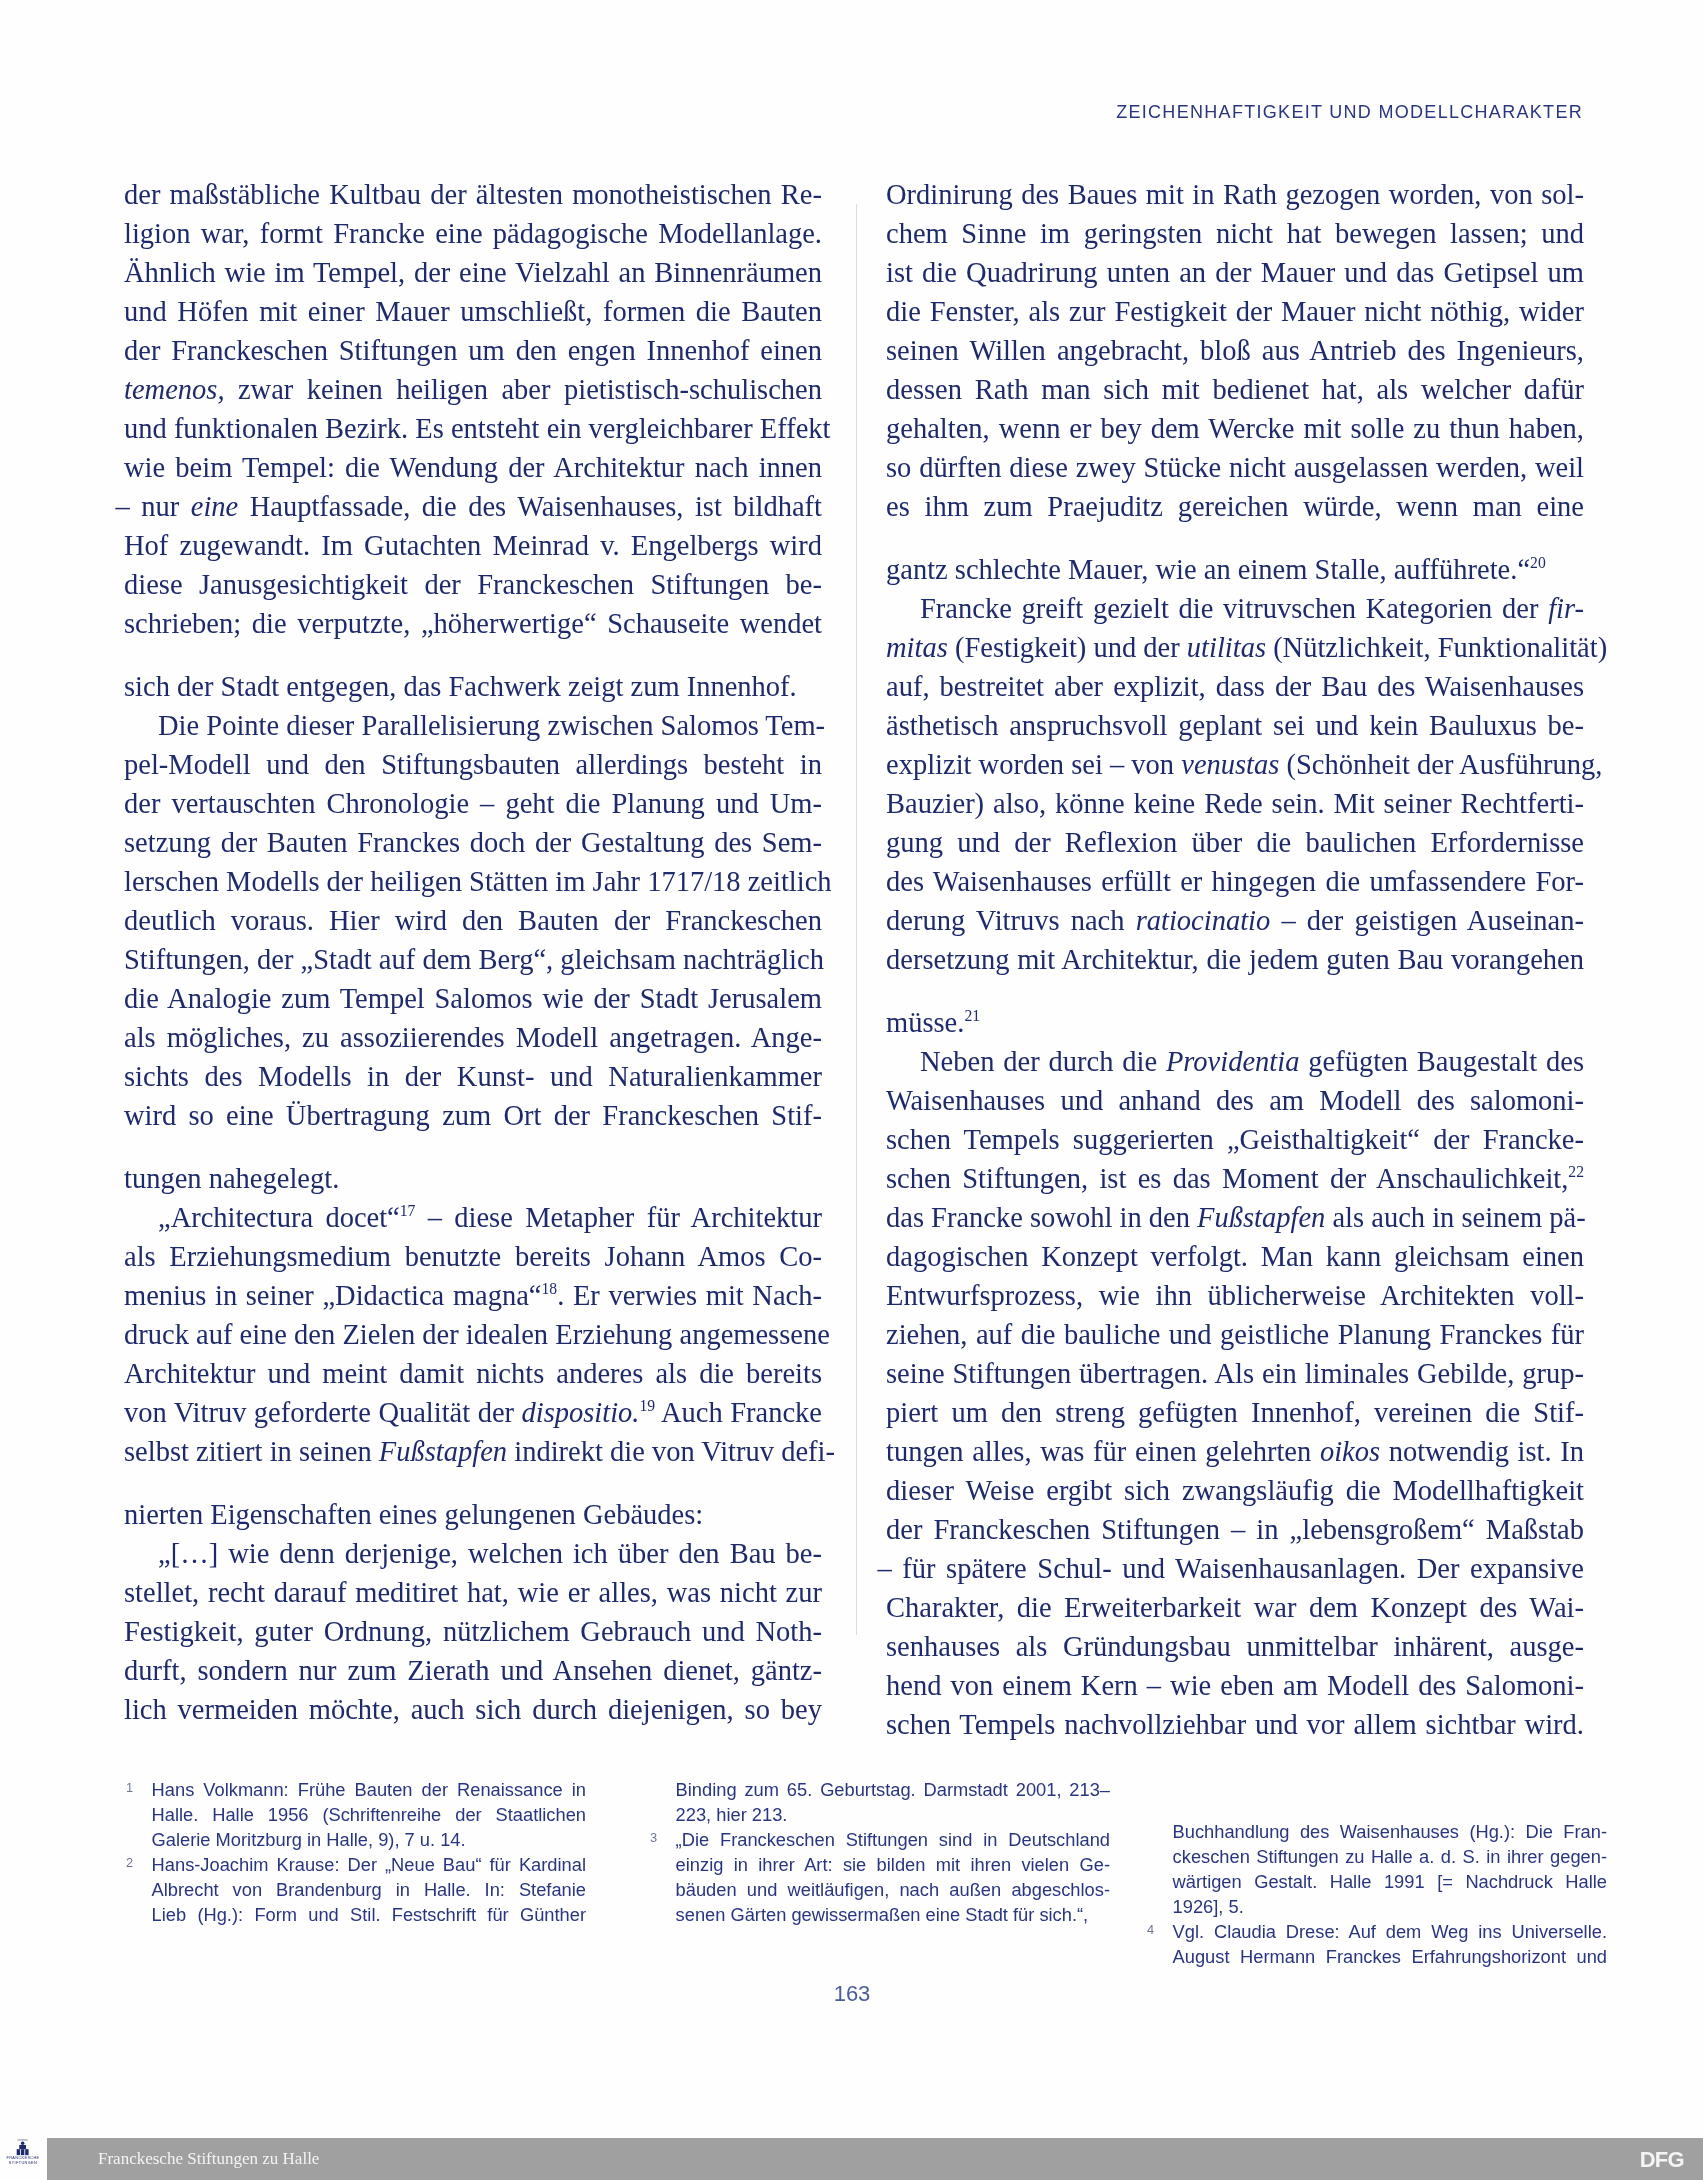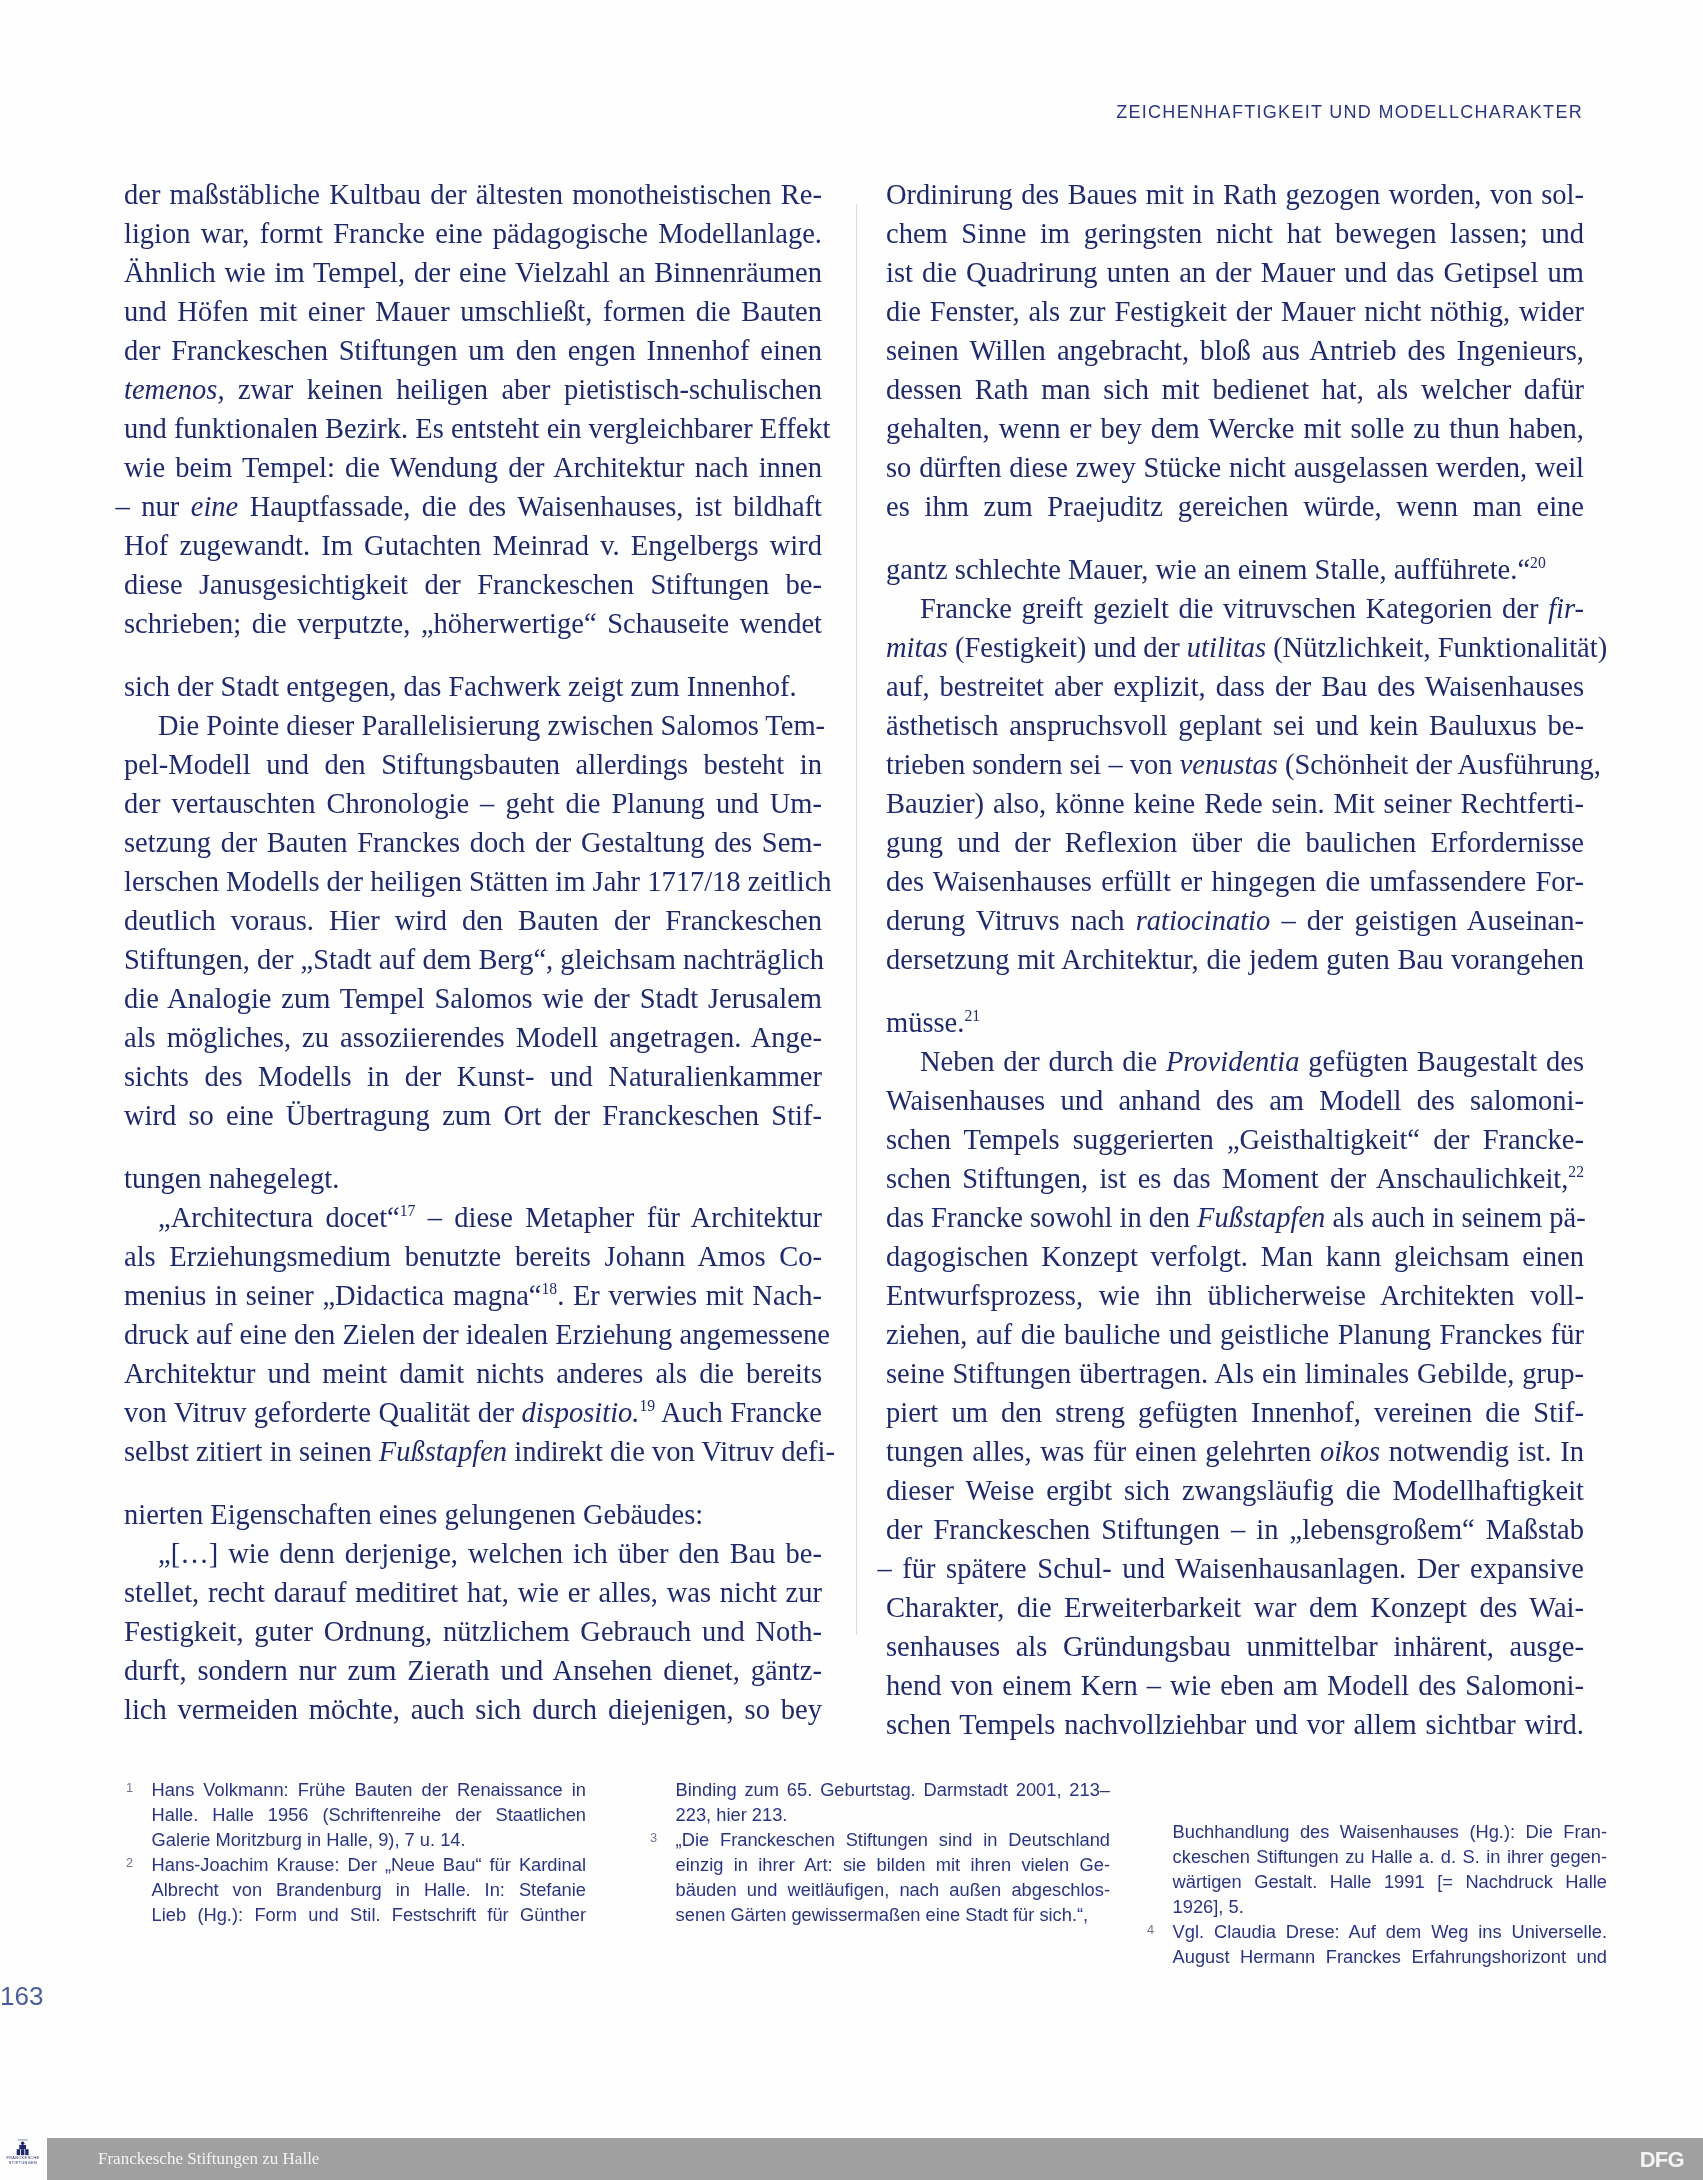--- a/index.html
+++ b/index.html
@@ -37,23 +37,23 @@
   }
   .fn-col { position:absolute; width:460px; }
   .fn-col.c1 { left:126px; }
   .fn-col.c2 { left:650px; }
   .fn-col.c3 { left:1147px;margin-top:42px; }
   .fn { position:relative; padding-left:25.6px; }
   .fn-num { position:absolute; left:0; top:-1.7px; font-size:12.8px; color:#6e7590; }
   .fn-line { display:block; white-space:nowrap; text-align:justify; text-align-last:justify; }
   .fn-line.last { text-align-last:left; }
   .page-number {
-    position:absolute; top:1981px; left:0; width:1704px; 
-    font-family:"Liberation Sans","DejaVu Sans",sans-serif;
-    font-size:26px; color:#4a5e9c;
+    position:absolute; top:1981px; left:0; width:1704px; text-align:center;
+    font-family:"Liberation Sans","DejaVu Sans",sans-serif;
+    font-size:22px; color:#4a5e9c;
   }
   .footer-bar {
     position:absolute; left:47px; top:2138px; width:1657px; height:43px;
     background:#a0a0a0;
   }
   .footer-title {
     position:absolute; left:51px; top:11px;
     font-family:"Liberation Serif","DejaVu Serif",serif;
     font-size:17px; color:#f4f4f4;
   }
@@ -128,21 +128,21 @@
   <span class="line">seinen Willen angebracht, bloß aus Antrieb des Ingenieurs,</span>
   <span class="line">dessen Rath man sich mit bedienet hat, als welcher dafür</span>
   <span class="line">gehalten, wenn er bey dem Wercke mit solle zu thun haben,</span>
   <span class="line">so dürften diese zwey Stücke nicht ausgelassen werden, weil</span>
   <span class="line">es ihm zum Praejuditz gereichen würde, wenn man eine</span>
   <span class="line last"><span>gantz schlechte Mauer, wie an einem Stalle, aufführete.“</span><sup>20</sup></span>
   <span class="line indent"><span>Francke greift gezielt die vitruvschen Kategorien der</span> <i>fir-</i></span>
   <span class="line"><i>mitas</i> <span>(Festigkeit) und der</span> <i>utilitas</i> <span>(Nützlichkeit, Funktionalität)</span></span>
   <span class="line">auf, bestreitet aber explizit, dass der Bau des Waisenhauses</span>
   <span class="line">ästhetisch anspruchsvoll geplant sei und kein Bauluxus be-</span>
-  <span class="line"><span>trieben sondern sei – von</span> <i>venustas</i> <span>(Schönheit der Ausführung,</span></span>
+  <span class="line"><span>explizit worden sei – von</span> <i>venustas</i> <span>(Schönheit der Ausführung,</span></span>
   <span class="line">Bauzier) also, könne keine Rede sein. Mit seiner Rechtferti-</span>
   <span class="line">gung und der Reflexion über die baulichen Erfordernisse</span>
   <span class="line">des Waisenhauses erfüllt er hingegen die umfassendere For-</span>
   <span class="line"><span>derung Vitruvs nach</span> <i>ratiocinatio</i> <span>– der geistigen Auseinan-</span></span>
   <span class="line">dersetzung mit Architektur, die jedem guten Bau vorangehen</span>
   <span class="line last"><span>müsse.</span><sup>21</sup></span>
   <span class="line indent"><span>Neben der durch die</span> <i>Providentia</i> <span>gefügten Baugestalt des</span></span>
   <span class="line">Waisenhauses und anhand des am Modell des salomoni-</span>
   <span class="line">schen Tempels suggerierten „Geisthaltigkeit“ der Francke-</span>
   <span class="line"><span>schen Stiftungen, ist es das Moment der Anschaulichkeit,</span><sup>22</sup></span>

